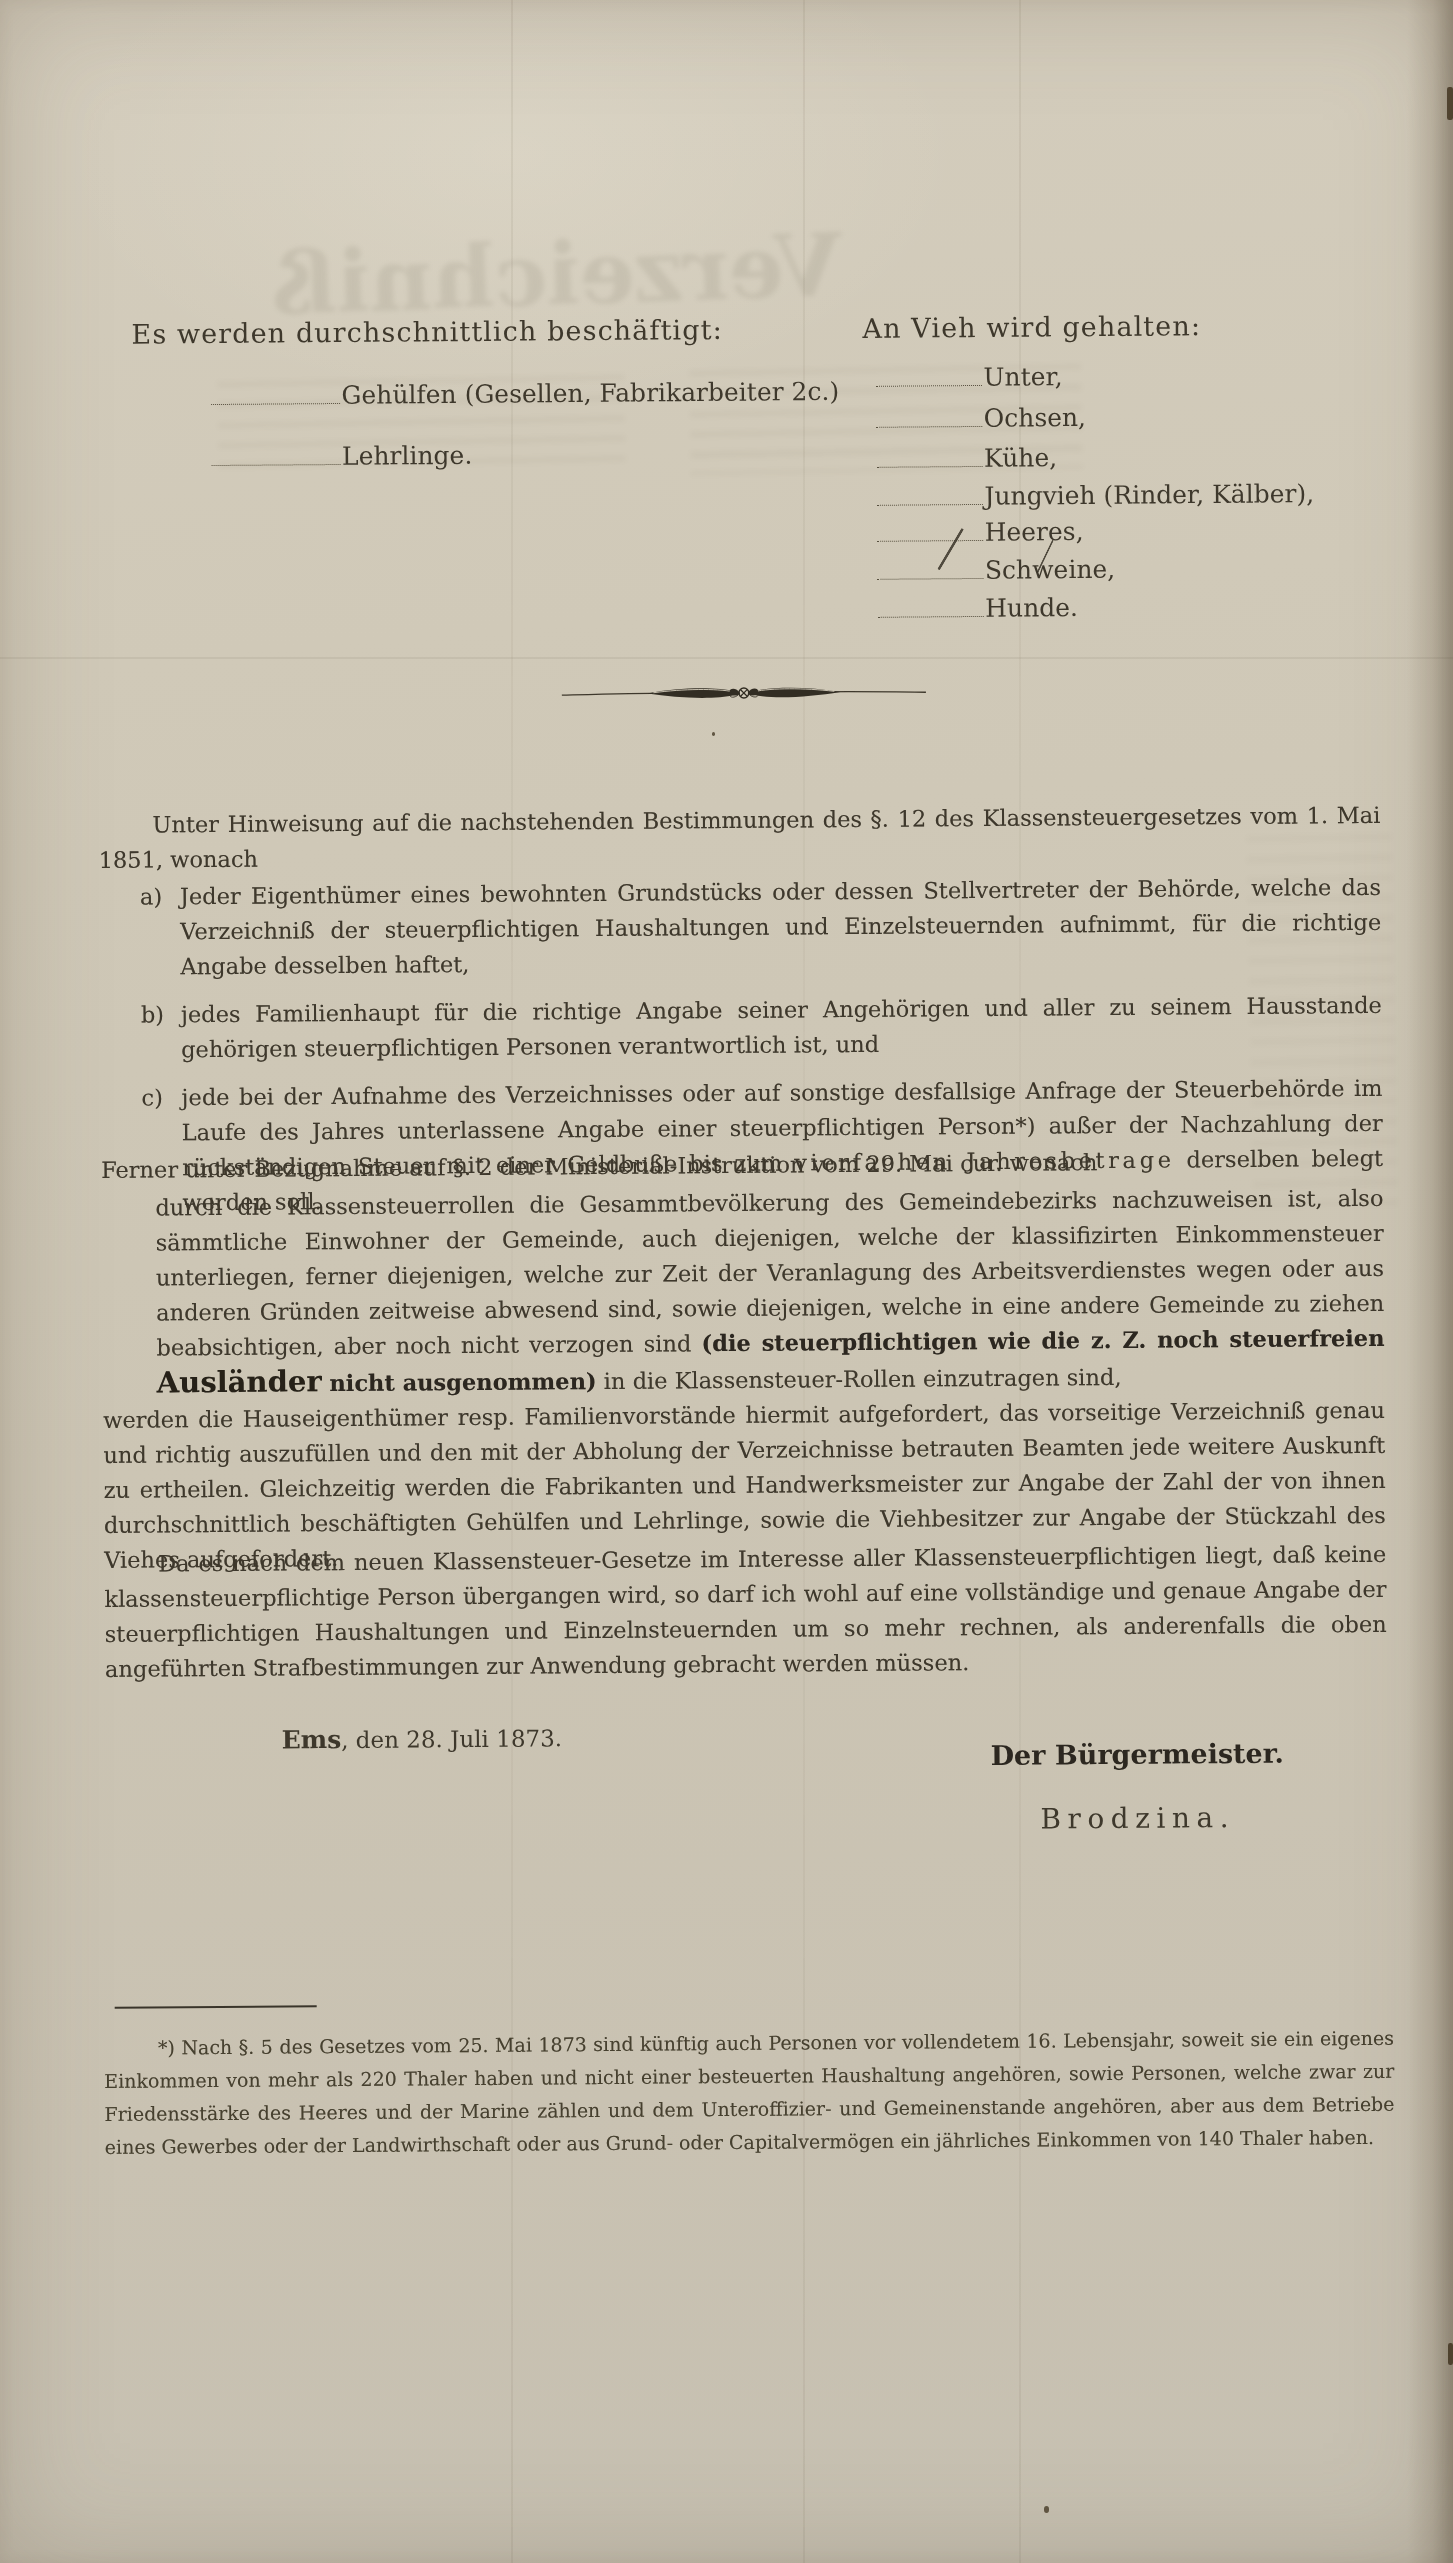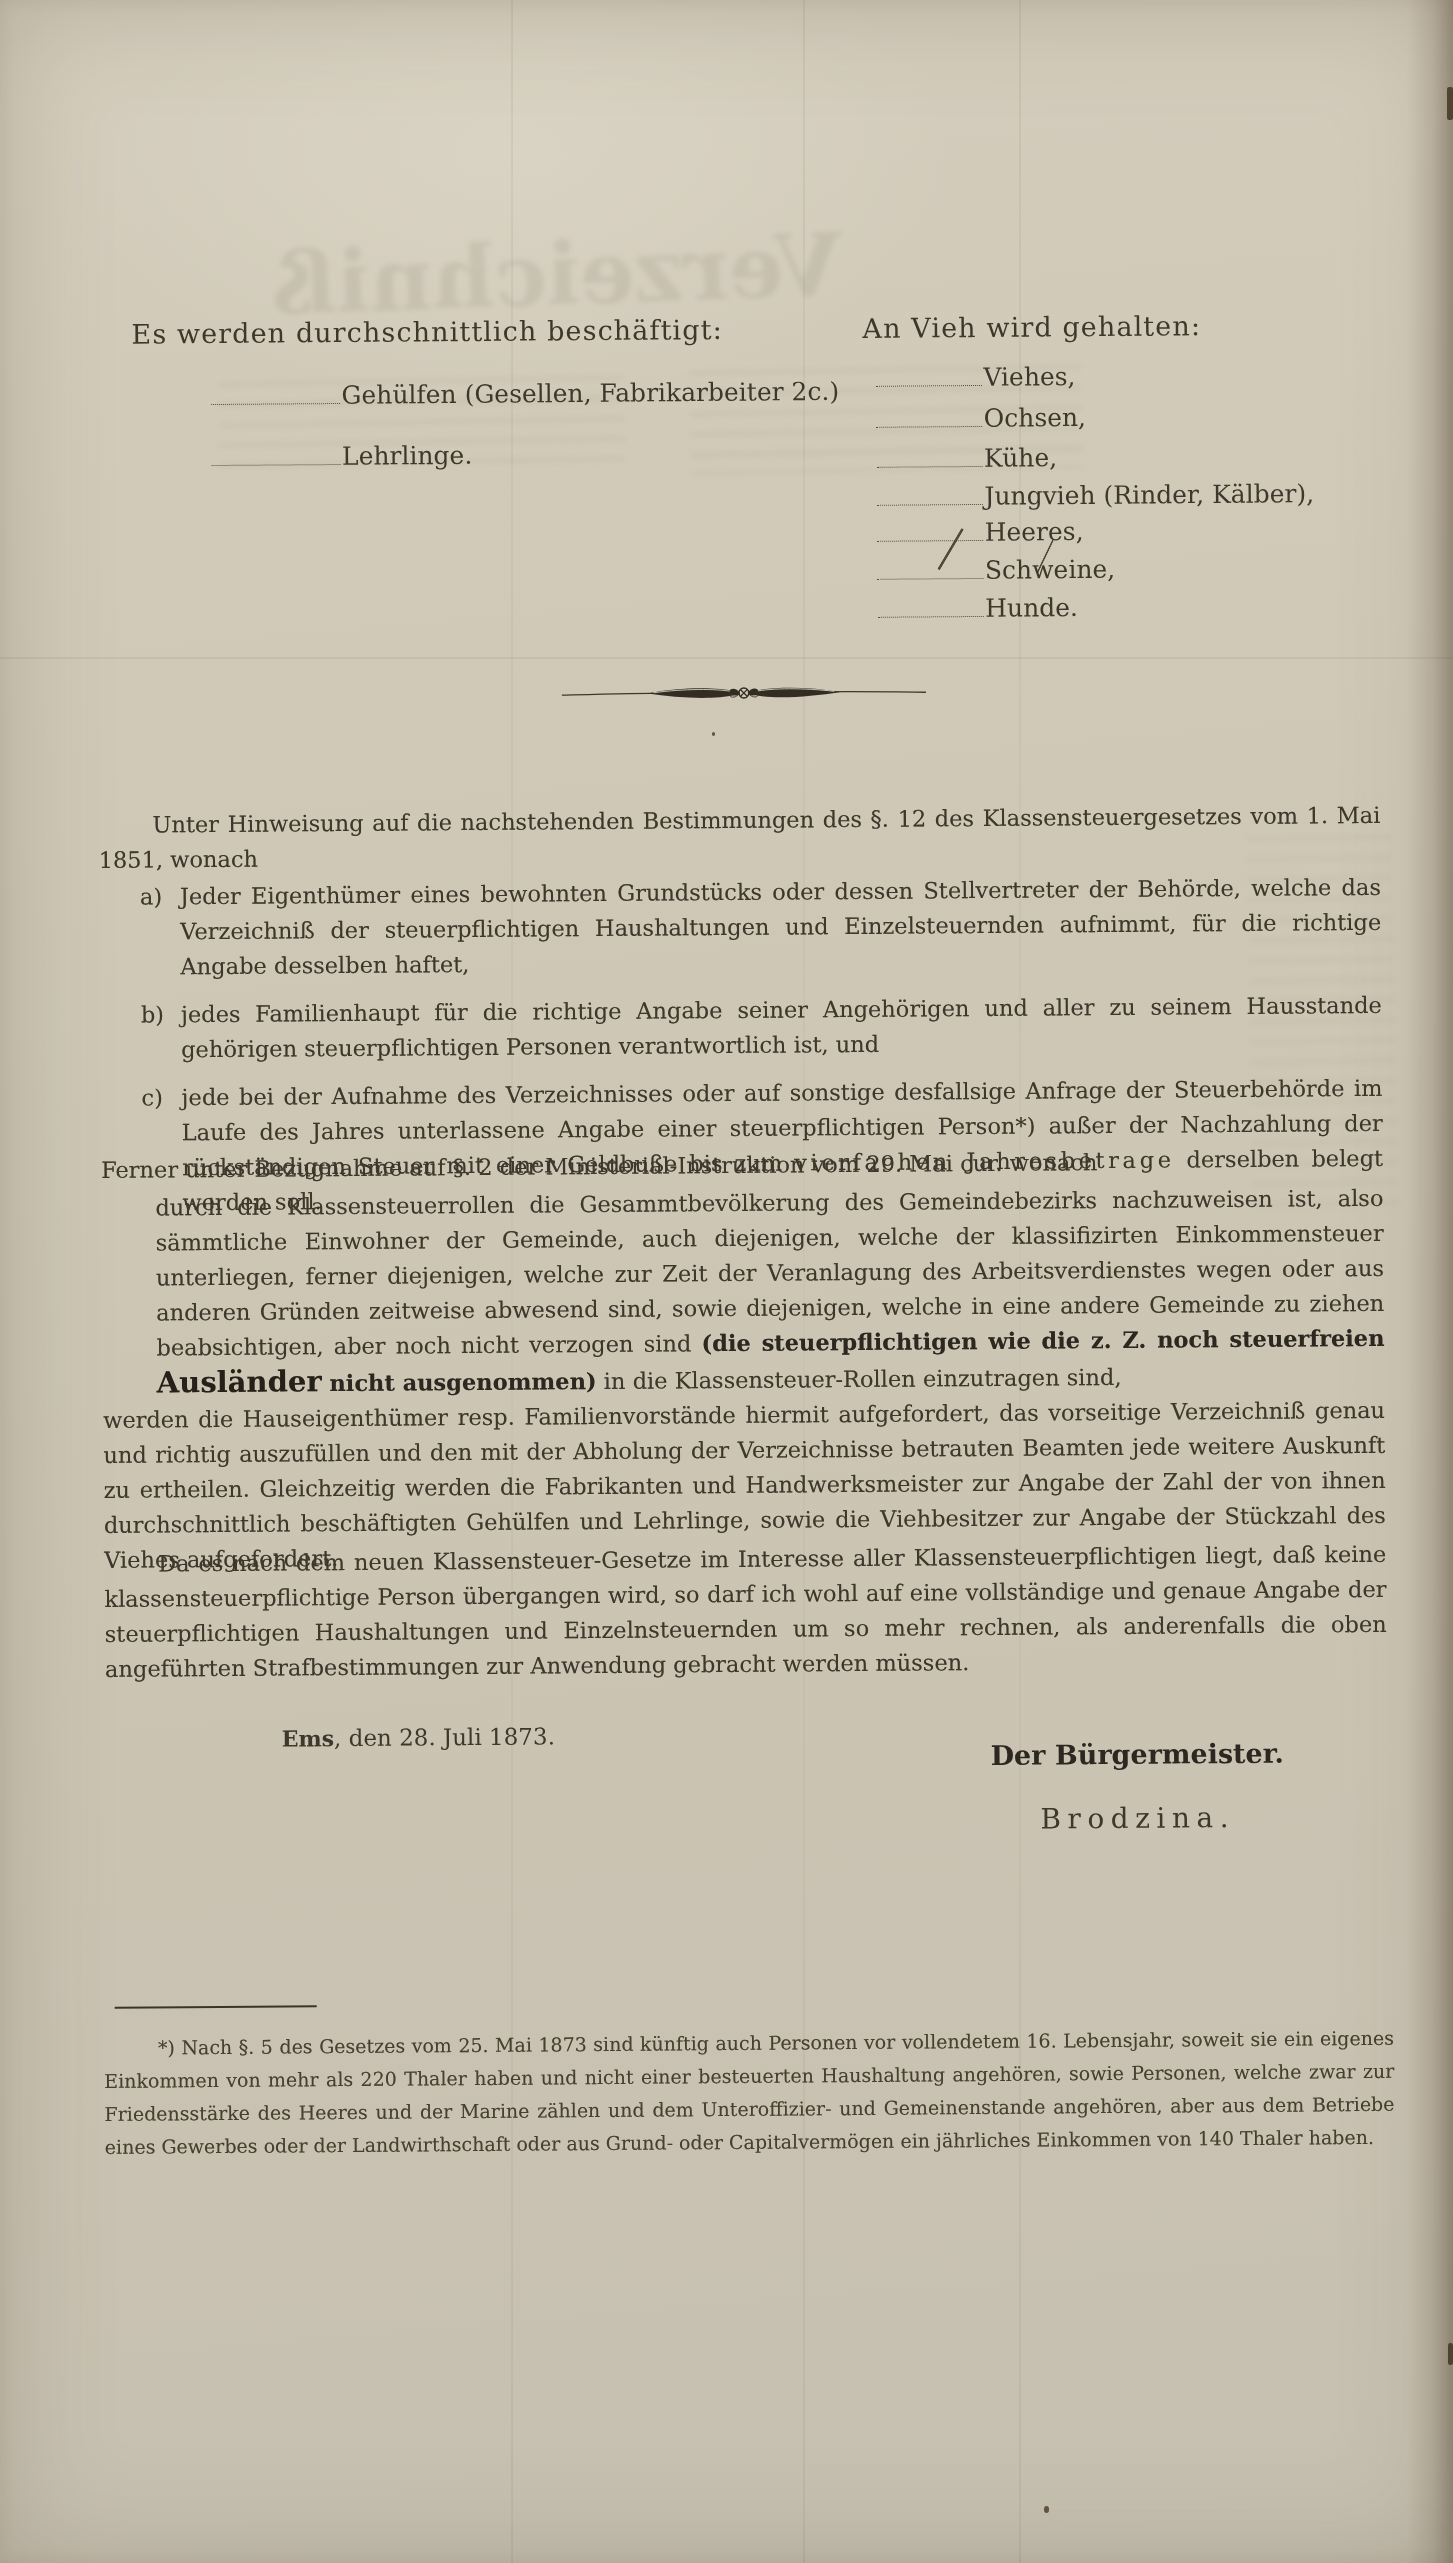--- a/index.html
+++ b/index.html
@@ -33,21 +33,21 @@
   .fillrow{white-space:nowrap; font-size:25px;}
   .leader{display:inline-block; height:.95em; border-bottom:1.8px dotted #57503f; vertical-align:baseline; margin-right:1.5px;}
   .body-p{font-size:22.5px; line-height:35px; text-align:justify; text-shadow:0 0 0.4px rgba(45,40,28,.35);}
   .indent1{text-indent:54px;}
   .list-item{position:relative; margin-bottom:13px;}
   .li-marker{position:absolute; left:-40px; top:0;}
   .gesperrt{letter-spacing:3.6px;}
   .bold-run{font-weight:bold; color:#2c2720;}
   .bold-big{font-weight:bold; font-size:29px; color:#262118;}
   .dateline{font-size:23px; white-space:nowrap;}
-  .place-bold{font-weight:bold; font-size:22px;}
+  .place-bold{font-weight:bold; font-size:25px;}
   .sig{width:349px; text-align:center;}
   .sig-title{font-size:27px; font-weight:bold; color:#2c2720;}
   .sig-name{font-size:28px; letter-spacing:6.5px; margin-top:32px;}
   .foot-rule{height:2.2px; background:#3a352b;}
   .footnote{font-size:19px; line-height:33px; text-align:justify; text-indent:54px; color:#46402f;
     text-shadow:0 0 0.4px rgba(45,40,28,.3);}
   .slash{border-top:3.6px solid rgba(58,52,40,.85); border-radius:2.2px; transform-origin:left center;}
 </style>
 </head>
 <body>
@@ -73,21 +73,21 @@
     <div class="abs heading" style="left:139px; top:314px;">Es werden durchschnittlich beschäftigt:</div>
     <div class="abs fillrow" style="left:218px; top:376px;">
       <span class="leader" style="width:129px;"></span><span>Gehülfen (Gesellen, Fabrikarbeiter 2c.)</span>
     </div>
     <div class="abs fillrow" style="left:218px; top:437px;">
       <span class="leader" style="width:129px;"></span><span>Lehrlinge.</span>
     </div>
 
     <div class="abs heading" style="left:870px; top:314px;">An Vieh wird gehalten:</div>
     <div class="abs fillrow" style="left:883px; top:363px;">
-      <span class="leader" style="width:106px;"></span><span>Viehes,</span>
+      <span class="leader" style="width:106px;"></span><span>Unter,</span>
     </div>
     <div class="abs fillrow" style="left:883px; top:404px;">
       <span class="leader" style="width:106px;"></span><span>Ochsen,</span>
     </div>
     <div class="abs fillrow" style="left:883px; top:444px;">
       <span class="leader" style="width:106px;"></span><span>Kühe,</span>
     </div>
     <div class="abs fillrow" style="left:883px; top:482px;">
       <span class="leader" style="width:106px;"></span><span>Jungvieh (Rinder, Kälber),</span>
     </div>

